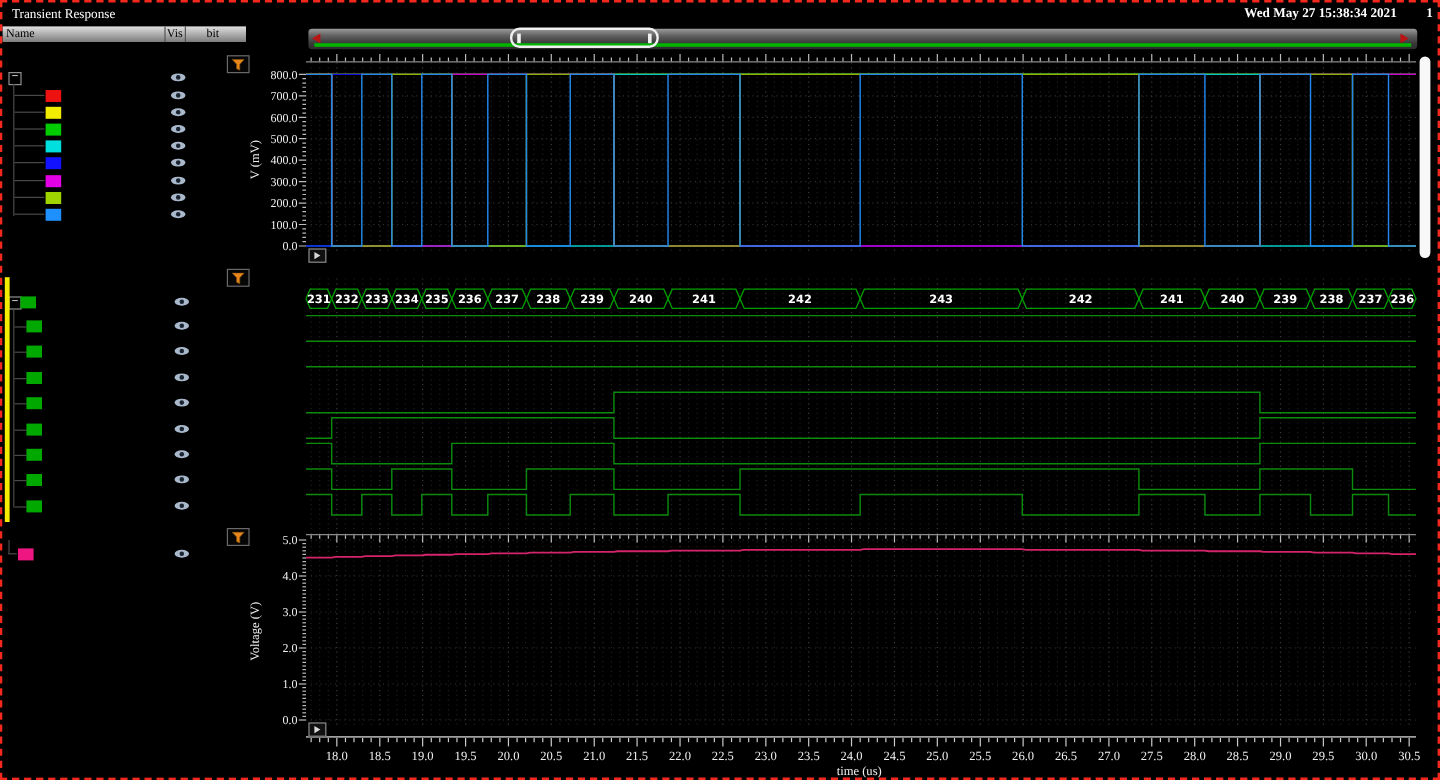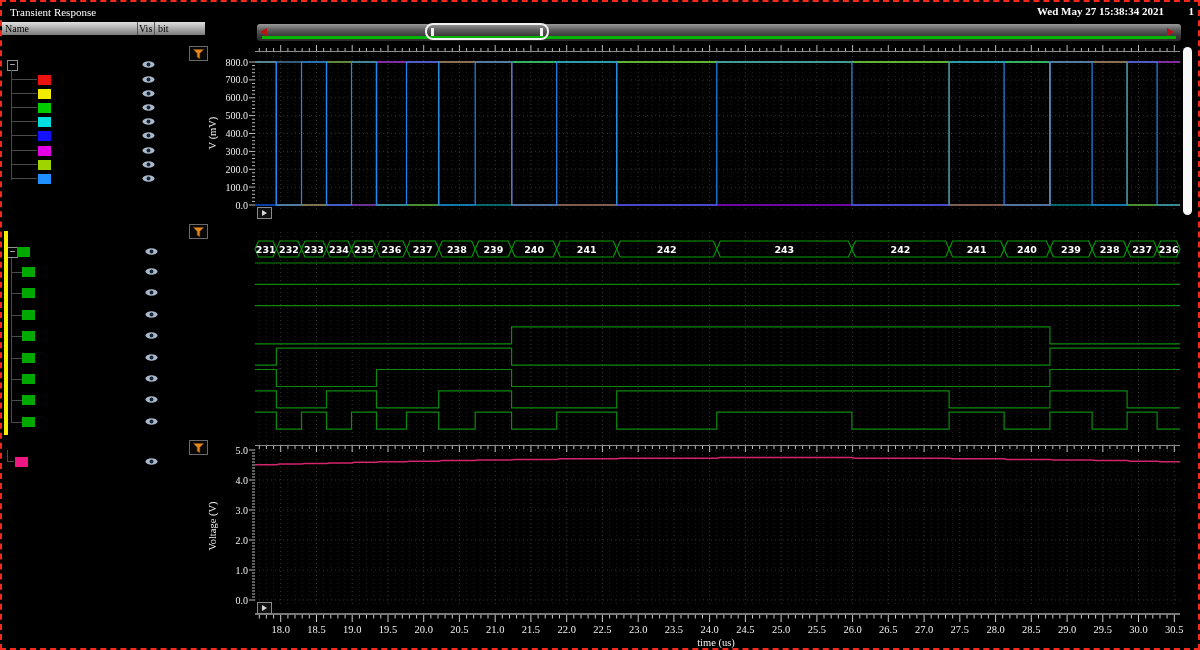--- a/index.html
+++ b/index.html
@@ -54,21 +54,21 @@
 
   <div class="abs titlebar">
     <span class="abs title-text">Transient Response</span>
     <span class="abs timestamp">Wed May 27 15:38:34 2021</span>
     <span class="abs page-ind">1</span>
   </div>
 
   <div class="abs tree-header">
     <div class="th-cell" style="left:0;width:136px;">Name</div>
     <div class="th-cell" style="left:136px;width:17px;padding:0 1px;">Vis</div>
-    <div class="th-cell" style="left:153px;width:50px;border-right:none;">bit</div>
+    <div class="th-cell" style="left:167px;width:50px;border-right:none;">bit</div>
   </div>
 
   <div class="abs" id="tree-rows" style="position: absolute;">
       <div class="trow" style="top:23px;height:14px;">
         <span class="expander" style="left:5px;top:2px;">−</span>
         <span class="lbl" style="left:15px;"></span>
         <span style="position:absolute;left:140px;top:2px;">
           <svg class="eye" width="13" height="9" viewBox="0 0 13 9">
             <ellipse cx="6.5" cy="4.5" rx="6" ry="3.3" fill="#a9b9cb"></ellipse>
             <circle cx="6.5" cy="4.5" r="1.9" fill="#1a2430"></circle>

